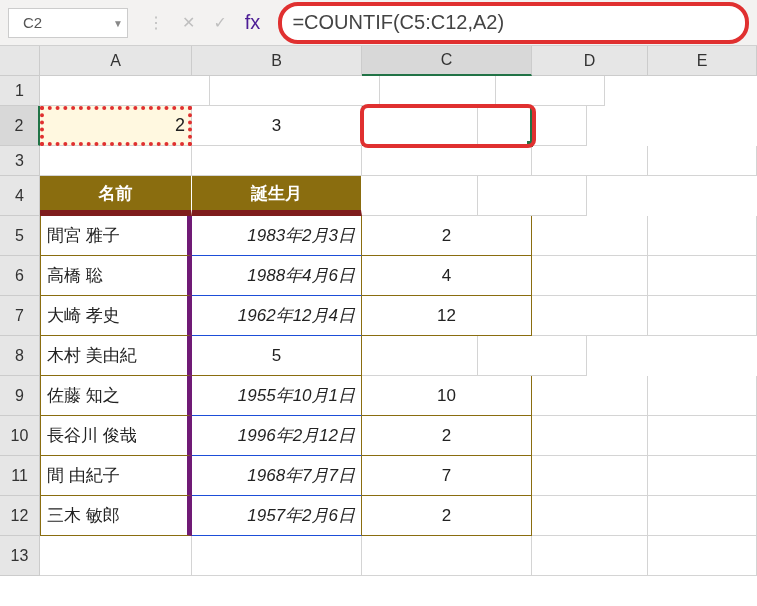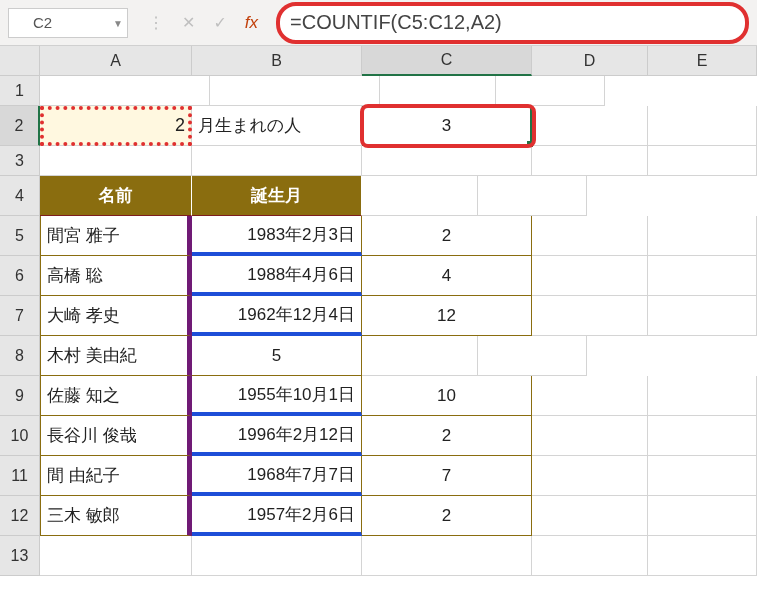--- a/index.html
+++ b/index.html
@@ -19,21 +19,21 @@
     border-bottom: 1px solid #d0d0d0;
     padding: 0 8px;
   }
   .name-box {
     width: 120px;
     height: 30px;
     background: #fff;
     border: 1px solid #ccc;
     display: flex;
     align-items: center;
-    padding-left: 24px;
+    padding-left: 14px;
     font-size: 15px;
     color: #555;
     position: relative;
   }
   .name-box .dd {
     position: absolute;
     right: 4px;
     top: 50%;
     transform: translateY(-50%);
     color: #888;
@@ -41,23 +41,22 @@
   }
   .fb-icons {
     display: flex;
     align-items: center;
     gap: 18px;
     margin-left: 20px;
     color: #bfbfbf;
     font-size: 16px;
   }
   .fb-icon-fx {
-    font-style: italic;
-    color: #c2410c;
-    font-size: 17px;
+    color: #4c1d95;
+    font-size: 20px;
   }
   .formula-input {
     flex: 1;
     height: 42px;
     background: #fff;
     border: 4px solid #e03030;
     border-radius: 20px;
     margin-left: 18px;
     display: flex;
     align-items: center;
@@ -141,31 +140,32 @@
   .cC { width: 170px; }
   .cD { width: 116px; }
   .cE { width: 109px; }
   .hdr {
     background: #8a6d0f;
     color: #fff;
     font-weight: bold;
     justify-content: center;
     text-align: center;
     border-right: 1px solid #fff;
-    border-bottom: 1px solid #7f1d1d;
+    border-bottom: 6px solid #7f1d1d;
   }
   .data-a {
     border-left: 1px solid #8a6d0f;
     border-right: 5px solid #701a75;
     border-bottom: 1px solid #8a6d0f;
   }
   .data-b {
     border-right: 1px solid #8a6d0f;
-    border-bottom: 4px solid #1d4ed8;
+    border-bottom: 1px solid #1d4ed8;
     justify-content: flex-end;
+    font-style: italic;
   }
   .data-c {
     border-right: 1px solid #8a6d0f;
     border-bottom: 1px solid #8a6d0f;
     justify-content: center;
   }
   .cell-a2 {
     background: #fff8e0;
     justify-content: flex-end;
     font-size: 18px;
@@ -259,21 +259,20 @@
 
         <div class="crow" style="height:30px">
           <div class="cell cB"></div>
           <div class="cell cC"></div>
           <div class="cell cD"></div>
           <div class="cell cE"></div>
         </div>
 
         <div class="crow">
           <div class="cell cA cell-a2">2</div>
-          <div class="cell cB">月生まれの人</div>
           <div class="cell cC c-center">3</div>
           <div class="cell cD"></div>
           <div class="cell cE"></div>
         </div>
 
         <div class="crow" style="height:30px">
           <div class="cell cA"></div>
           <div class="cell cB"></div>
           <div class="cell cC"></div>
           <div class="cell cD"></div>

